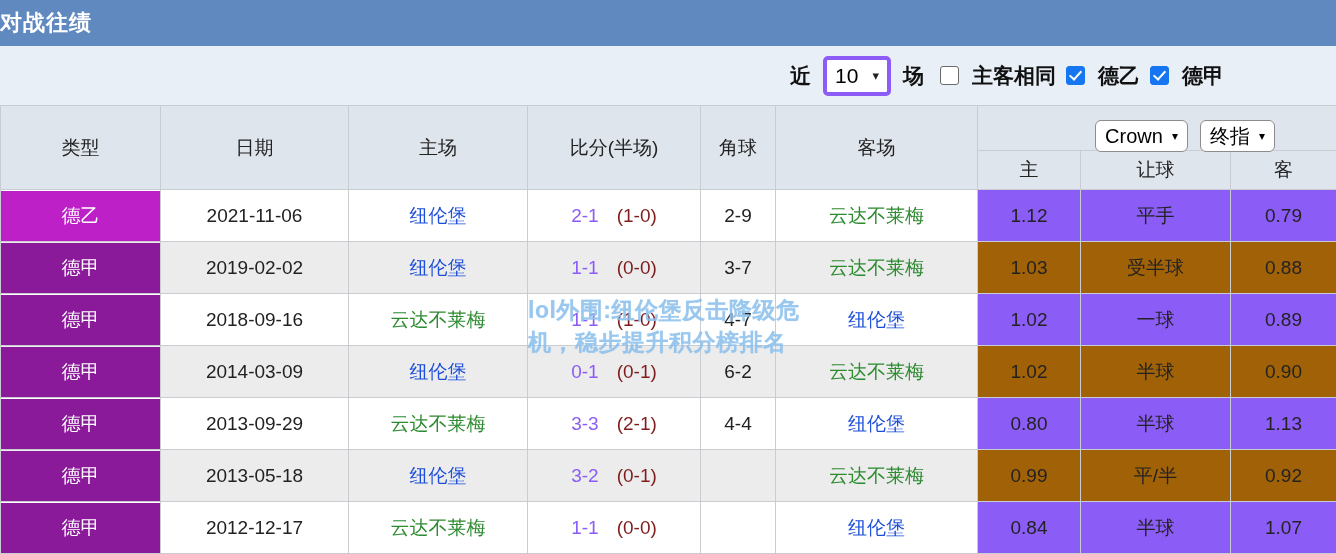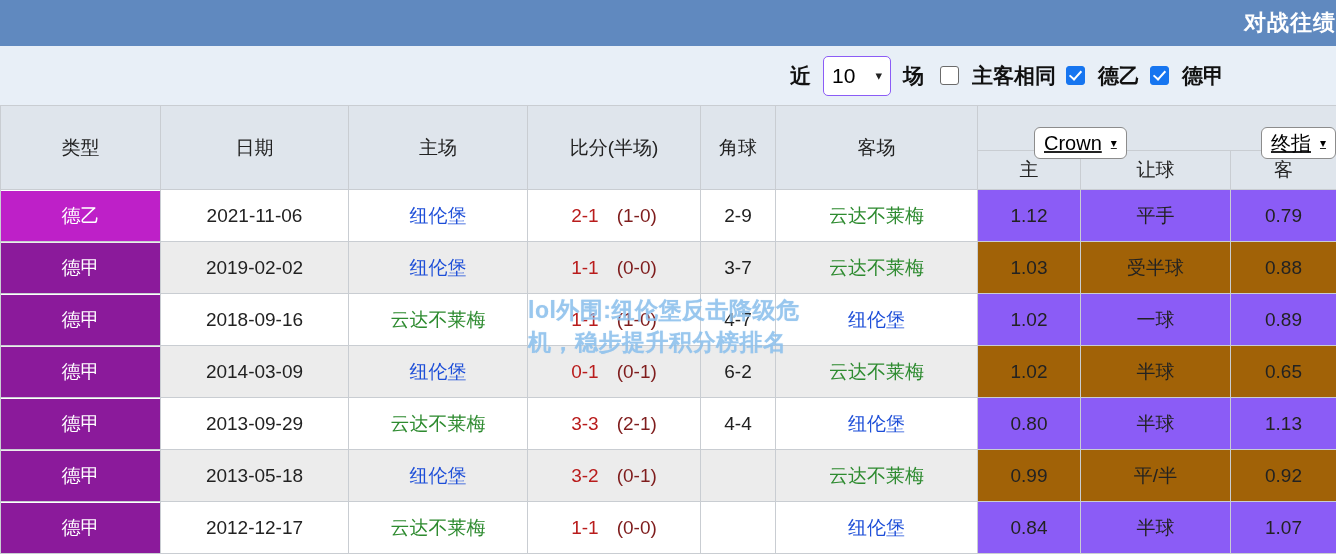--- a/index.html
+++ b/index.html
@@ -15,21 +15,21 @@
     position: relative;
   }
 
   
   .title-bar {
     height: 46px;
     background: #6089bf;
     color: #ffffff;
     display: flex;
     align-items: center;
-    justify-content: flex-end;
+    justify-content: flex-start;
     font-size: 22px;
     font-weight: bold;
     letter-spacing: 1px;
   }
 
   
   .filter-bar {
     height: 59px;
     background: #e8eff7;
     display: flex;
@@ -44,21 +44,21 @@
   .filter-bar .lbl { margin: 0 6px; }
   .select-box {
     display: inline-flex;
     align-items: center;
     justify-content: space-between;
     min-width: 68px;
     height: 40px;
     padding: 0 8px;
     margin: 0 6px;
     background: #ffffff;
-    border: 1px solid #8b5cf6;
+    border: 4px solid #8b5cf6;
     border-radius: 5px;
     font-size: 21px;
     font-weight: normal;
     color: #000;
     box-sizing: border-box;
   }
   .select-box .caret {
     font-size: 13px;
     margin-left: 10px;
     color: #222;
@@ -115,29 +115,28 @@
     font-size: 19px;
   }
   .th-tall { height: 82px; }
   .th-odds-top {
     height: 44px;
     position: relative;
     background: #dfe5ec;
   }
   .th-odds-top .picker-row {
     position: absolute;
-    left: 0; right: 0; top: 15px;
+    left: 0; right: 0; top: 8px;
     height: 44px;
     display: flex;
     align-items: center;
-    justify-content: space-between;
+    justify-content: center;
     padding-left: 56px;
     box-sizing: border-box;
     gap: 12px;
-    text-decoration: underline;
   }
   .picker {
     display: inline-flex;
     align-items: center;
     height: 32px;
     padding: 0 9px;
     background: #ffffff;
     border: 1px solid #8c8c8c;
     border-radius: 6px;
     font-size: 20px;
@@ -159,21 +158,21 @@
     height: 50px;
     line-height: 50px;
     color: #ffffff;
     font-size: 19px;
   }
   .badge.d2 { background: #be20c8; }
   .badge.d1 { background: #8b1a9b; }
 
   .team-green { color: #2e8b30; }
   .team-dark  { color: #1d4ed8; }
-  .score-main { color: #b91c1c; }
+  .score-main { color: #8b5cf6; }
   .score-half { color: #7f1d1d; margin-left: 18px; }
 
   
   tbody tr.partial { height: 52px; }
 
   
   .watermark {
     position: absolute;
     left: 528px;
     top: 190px;
@@ -294,21 +293,21 @@
           <td class="type">
             <span class="badge d1">德甲</span>
           </td>
           <td><span>2014-03-09</span></td>
           <td><span class="team-dark">纽伦堡</span></td>
           <td><span class="score-main">0-1</span><span class="score-half">(0-1)</span></td>
           <td><span>6-2</span></td>
           <td><span class="team-green">云达不莱梅</span></td>
           <td class="odds"><span>1.02</span></td>
           <td class="odds"><span>半球</span></td>
-          <td class="odds"><span>0.65</span></td>
+          <td class="odds"><span>0.90</span></td>
         </tr>
         <tr class="odd">
           <td class="type">
             <span class="badge d1">德甲</span>
           </td>
           <td><span>2013-09-29</span></td>
           <td><span class="team-green">云达不莱梅</span></td>
           <td><span class="score-main">3-3</span><span class="score-half">(2-1)</span></td>
           <td><span>4-4</span></td>
           <td><span class="team-dark">纽伦堡</span></td>

